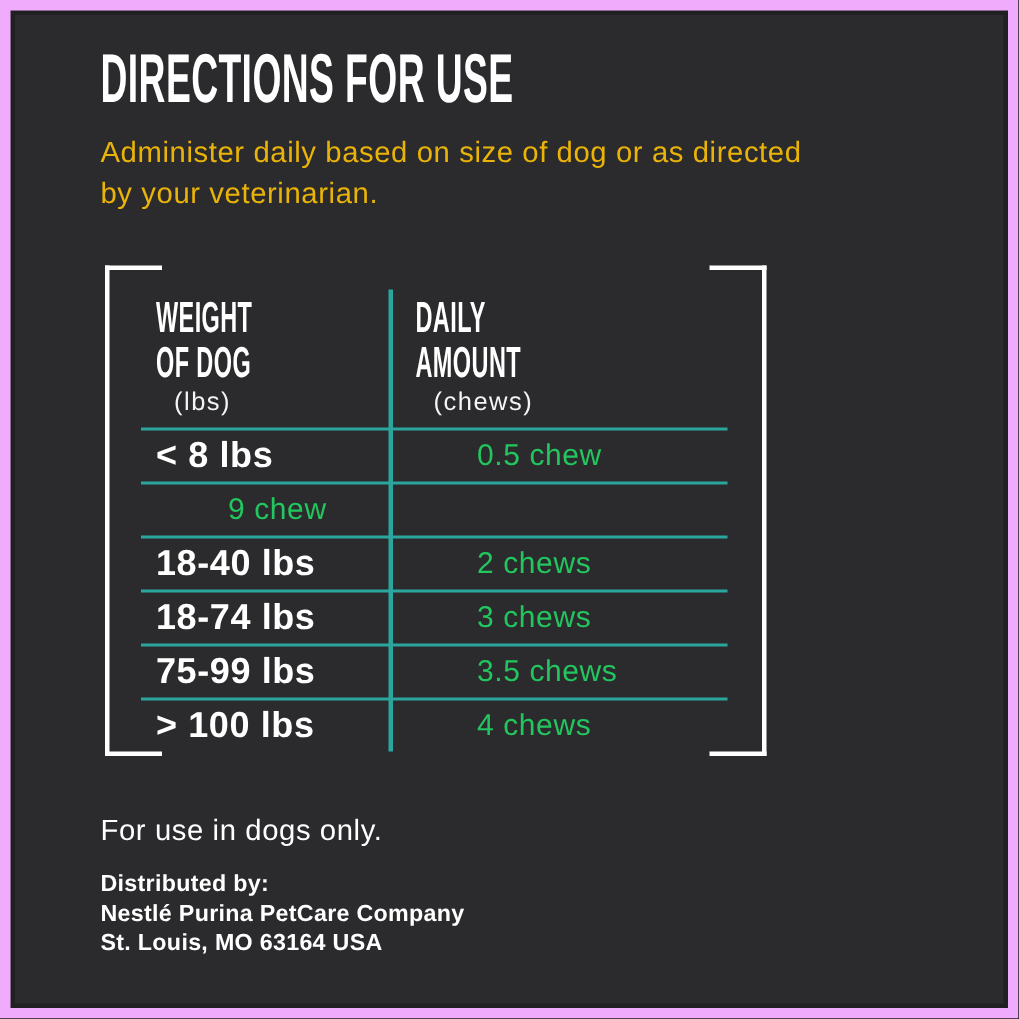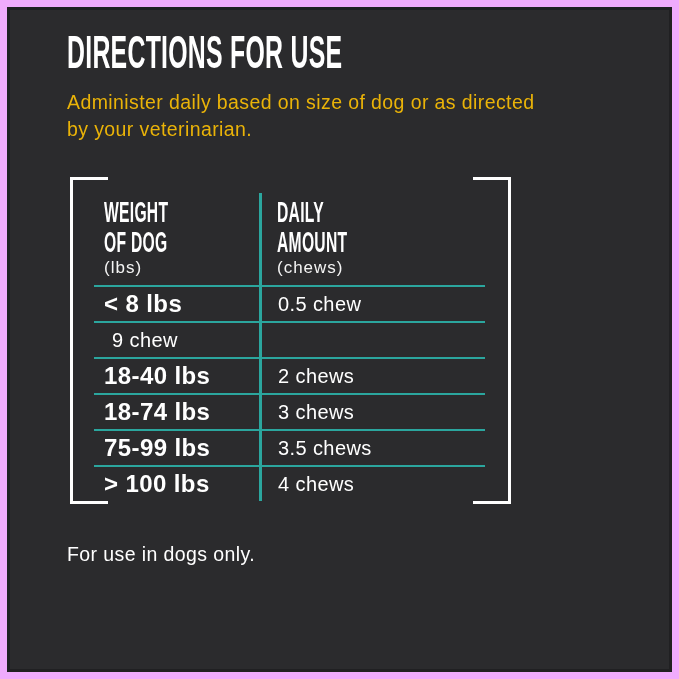--- a/index.html
+++ b/index.html
@@ -59,20 +59,21 @@
     line-height: 30px;
   }
   .col-header.col1 { left: 97px; }
   .col-header.col2 { left: 270px; }
   .col-unit {
     position: absolute;
     top: 251px;
     font-size: 17px;
     letter-spacing: 1px;
     color: #f4f4f4;
+    margin-left: 12px;
   }
   .col-unit.col1 { left: 97px; }
   .col-unit.col2 { left: 270px; }
 
   
   .v-divider {
     position: absolute;
     left: 252px;
     top: 186px;
     width: 3px;
@@ -102,21 +103,22 @@
     font-weight: 700;
     font-size: 24px;
     letter-spacing: 0.4px;
   }
   .cell-amount {
     box-sizing: border-box;
     padding-left: 18px;
     font-weight: 400;
     font-size: 20px;
     letter-spacing: 0.4px;
-    color: #ffffff;
+    color: #22c55e;
+    margin-left: 40px;
   }
 
   .footnote {
     position: absolute;
     left: 60px;
     top: 536px;
     font-size: 19.5px;
     letter-spacing: 0.4px;
   }
   .distributor {
@@ -185,14 +187,19 @@
     </div>
     <div class="rule accent-bg" style="background: rgb(43, 166, 158);"></div>
     <div class="row">
       <div class="cell-weight">&gt; 100 lbs</div>
       <div class="cell-amount">4 chews</div>
     </div>
   </div>
 
   <div class="footnote">For use in dogs only.</div>
 
+  <div class="distributor">
+    <div>Distributed by:</div>
+    <div>Nestlé Purina PetCare Company</div>
+    <div>St. Louis, MO 63164 USA</div>
+  </div>
 
 </div>
 
 </body></html>

